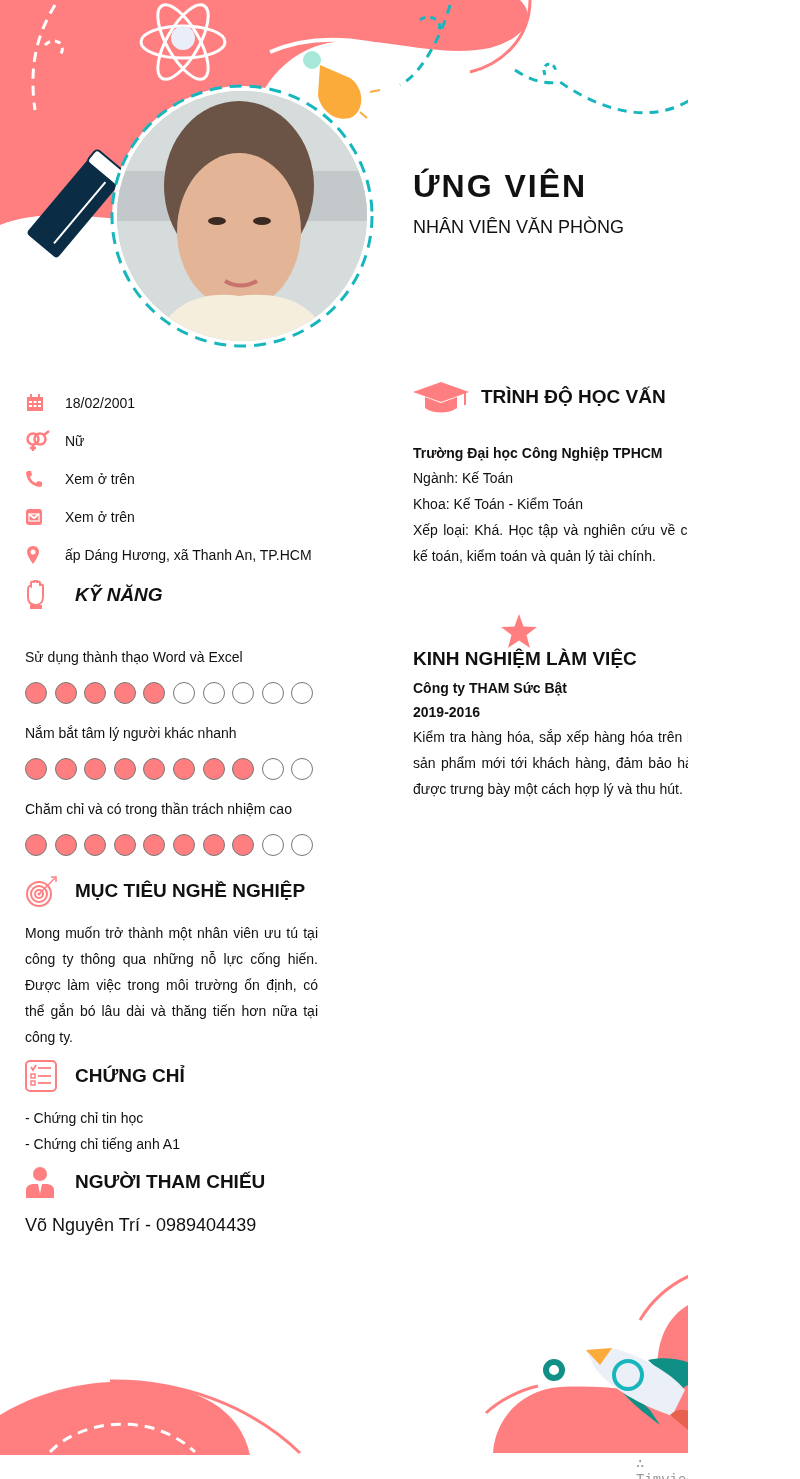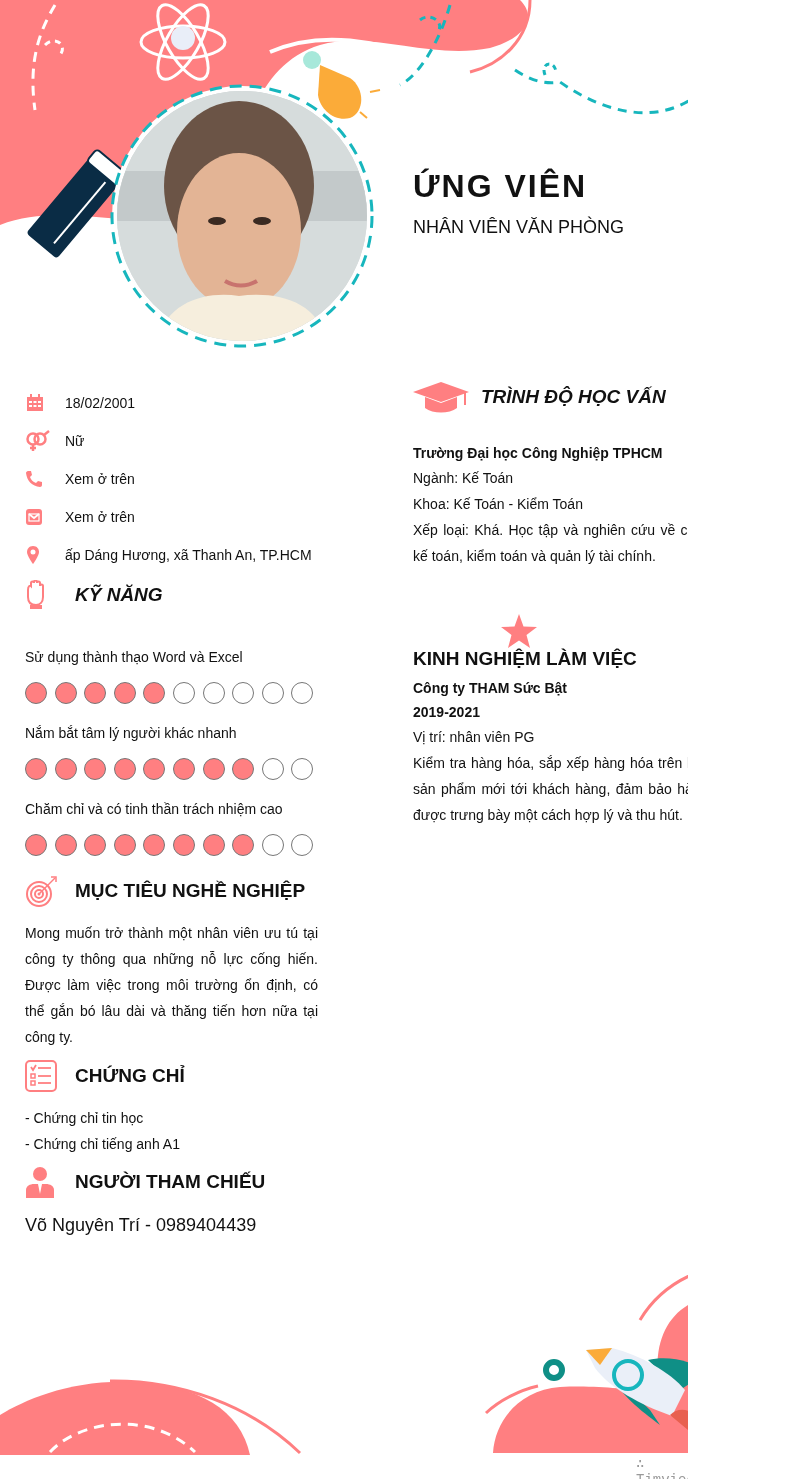--- a/index.html
+++ b/index.html
@@ -188,21 +188,21 @@
         <span class="dot on"></span>
         <span class="dot on"></span>
         <span class="dot on"></span>
         <span class="dot on"></span>
         <span class="dot on"></span>
         <span class="dot on"></span>
         <span class="dot on"></span>
         <span class="dot"></span>
         <span class="dot"></span>
       </div>
-    <div class="skill-label">Chăm chỉ và có tinh thần trách nhiệm cao</div>
+    <div class="skill-label">Chăm chỉ và có trong thần trách nhiệm cao</div>
     <div class="dots">
         <span class="dot on"></span>
         <span class="dot on"></span>
         <span class="dot on"></span>
         <span class="dot on"></span>
         <span class="dot on"></span>
         <span class="dot on"></span>
         <span class="dot on"></span>
         <span class="dot on"></span>
         <span class="dot"></span>
@@ -249,21 +249,21 @@
       <svg width="30" height="32" viewBox="0 0 30 32">
           <circle cx="15" cy="8" r="7" fill="#ff7f81"></circle>
           <path d="M1,32 L1,24 C1,20 5,18 9,18 L21,18 C25,18 29,20 29,24 L29,32 Z" fill="#ff7f81"></path>
           <path d="M13,18 L15,28 L17,18 Z" fill="#fff"></path>
         </svg>
     </span>
     <h2>NGƯỜI THAM CHIẾU</h2>
   </div>
   <div class="ref">Võ Nguyên Trí - 0989404439</div>
 
-  <div class="sec-title" style="left:413px;top:380px;font-style:italic;">
+  <div class="sec-title" style="left:413px;top:380px;">
     <span class="ic" style="width:68px">
       <svg width="56" height="34" viewBox="0 0 56 34">
           <path d="M0,12 L28,2 L56,12 L28,22 Z" fill="#ff7f81"></path>
           <path d="M12,17 L12,28 C20,34 36,34 44,28 L44,17 L28,23 Z" fill="#ff7f81"></path>
           <line x1="52" y1="13" x2="52" y2="25" stroke="#ff7f81" stroke-width="2"></line>
         </svg>
     </span>
     <h2>TRÌNH ĐỘ HỌC VẤN</h2>
   </div>
   <div class="edu">
@@ -276,22 +276,21 @@
   <div class="sec-title" style="left:413px;top:614px;flex-direction:column;">
     <span class="ic" style="width:48px">
       <svg width="36" height="34" viewBox="0 0 36 34">
           <path d="M18,0 L22.5,12.5 L36,13 L25.5,21 L29,34 L18,26.5 L7,34 L10.5,21 L0,13 L13.5,12.5 Z" fill="#ff7f81"></path>
         </svg>
     </span>
     <h2>KINH NGHIỆM LÀM VIỆC</h2>
   </div>
   <div class="exp">
     <div class="bold">Công ty THAM Sức Bật</div>
-    <div class="bold">2019-2021</div>
-    <div>Vị trí: nhân viên PG</div>
+    <div class="bold">2019-2016</div>
     <div class="para">Kiểm tra hàng hóa, sắp xếp hàng hóa trên kệ, giới thiệu sản phẩm mới tới khách hàng, đảm bảo hàng hóa luôn được trưng bày một cách hợp lý và thu hút.</div>
   </div>
 
   <svg class="deco" style="top:1240px" width="800" height="239" viewBox="0 0 800 239">
 
     <path d="M0,215 L250,215 C240,170 200,145 130,142 C70,140 25,160 0,175 Z" fill="#ff7f81"></path>
     <path d="M110,141 C180,140 250,165 300,213" stroke="#ff7f81" stroke-width="3" fill="none"></path>
     <path d="M50,212 C80,180 150,170 195,212" stroke="#fff" stroke-width="3" stroke-dasharray="10 7" fill="none"></path>
 
     <path d="M493,213 C495,180 520,150 560,147 C600,145 620,150 660,150 C650,100 670,60 720,55 C760,52 790,70 800,75 L800,213 Z" fill="#ff7f81"></path>

